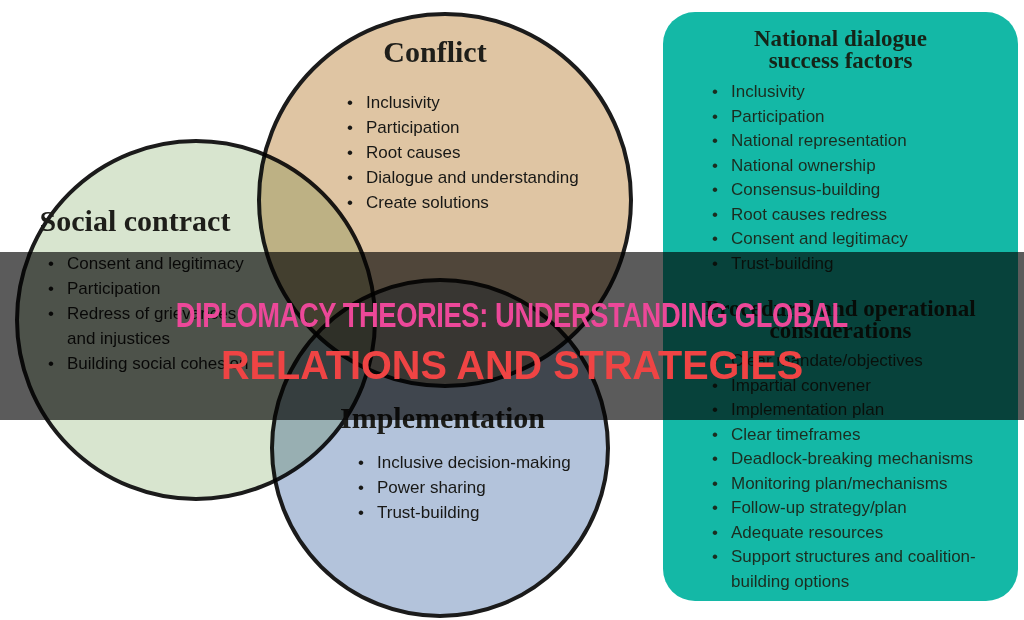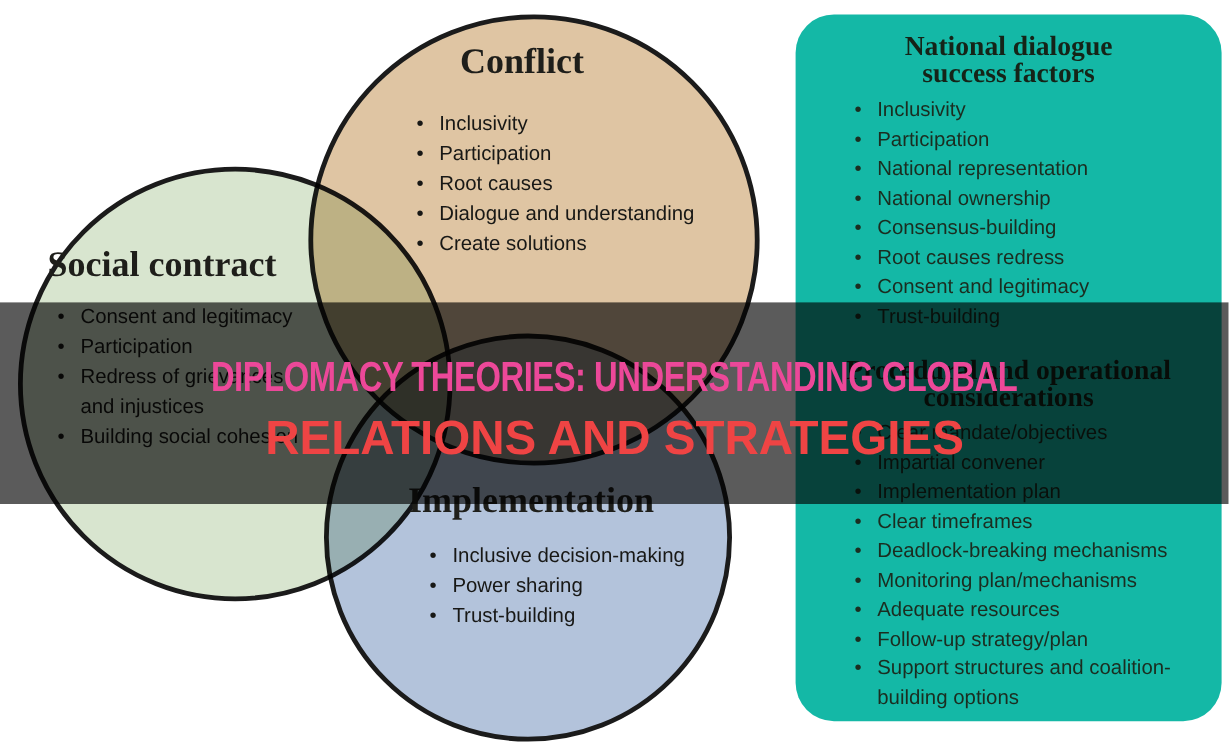--- a/index.html
+++ b/index.html
@@ -121,22 +121,22 @@
       <span style="display:block">considerations</span>
     </h2>
     <ul class="blist p-list2">
 
     <li><span>Clear mandate/objectives</span></li>
         <li><span>Impartial convener</span></li>
         <li><span>Implementation plan</span></li>
         <li><span>Clear timeframes</span></li>
         <li><span>Deadlock-breaking mechanisms</span></li>
         <li><span>Monitoring plan/mechanisms</span></li>
+        <li><span>Follow-up strategy/plan</span></li>
         <li><span>Adequate resources</span></li>
-        <li><span>Follow-up strategy/plan</span></li>
         <li><span>Support structures and coalition-building options</span></li>
       </ul>
   </aside>
 
   <div class="band" style="background: rgba(0, 0, 0, 0.643);"></div>
 
   <div class="banner-line banner-line1" style="color: #ec4899;">
     <span class="inner">DIPLOMACY THEORIES: UNDERSTANDING GLOBAL</span>
   </div>
   <div class="banner-line banner-line2" style="color: #ef4444;">

